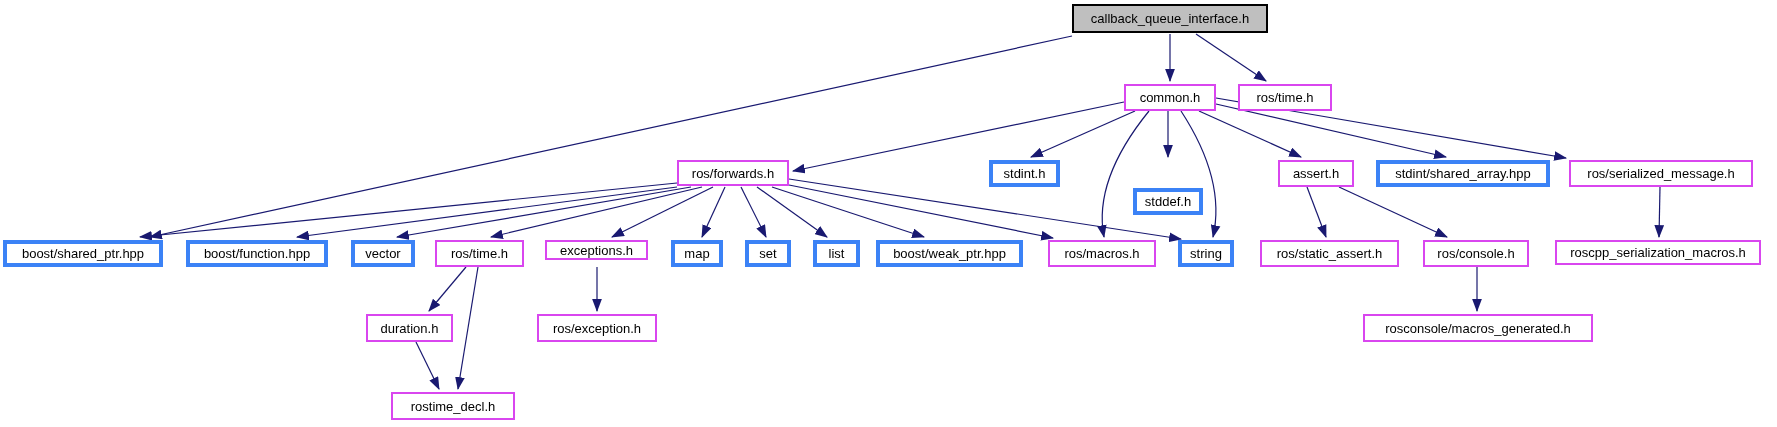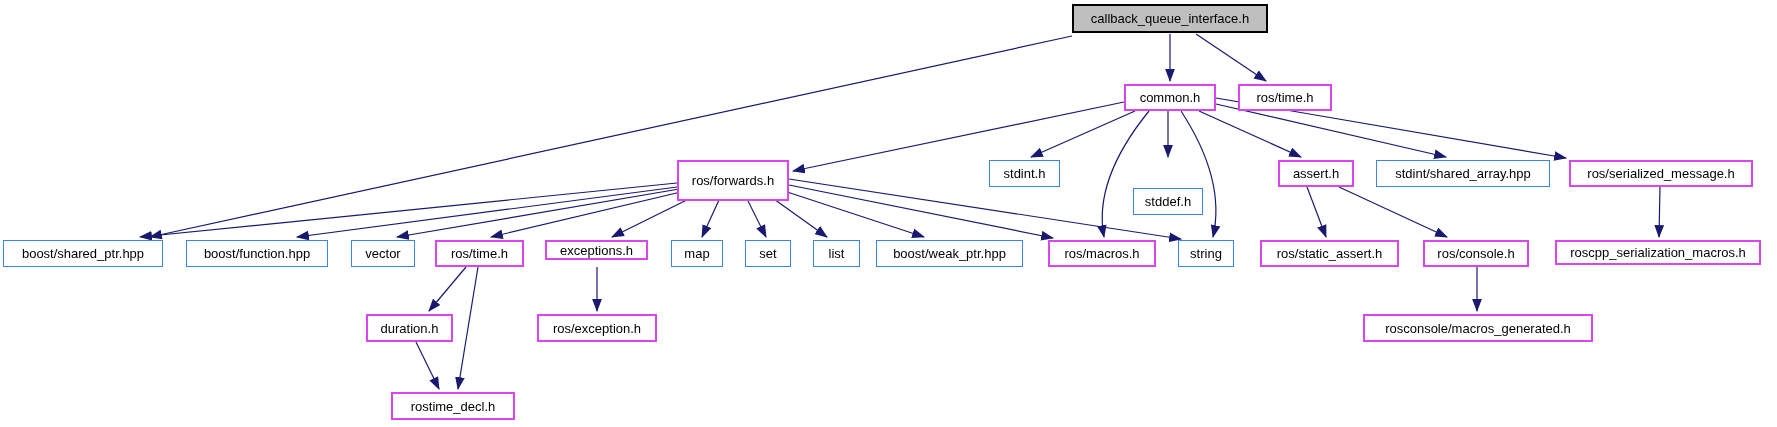--- a/index.html
+++ b/index.html
@@ -17,21 +17,21 @@
     box-sizing:border-box;
     background:#ffffff;
     display:flex;
     align-items:center;
     justify-content:center;
     white-space:nowrap;
     font-size:13px;
     color:#000000;
     padding:0 0;
   }
-  .node.external { border:1px solid #3b82f6; }
+  .node.external { border:4px solid #3b82f6; }
   .node.linked   { border:2px solid #d946ef; }
   .node.root     { border:2px solid #000000; background:#bfbfbf; }
   .edge { fill:none; stroke-width:1.2px; }
 </style>
 </head>
 <body>
 
 <div class="graph-canvas">
   <svg class="edge-layer" width="1777" height="427" viewBox="0 0 1777 427" xmlns="http://www.w3.org/2000/svg">
     <defs>
@@ -75,21 +75,21 @@
   <div id="node-layer">
       <div class="node root" style="left: 1072px; top: 4px; width: 196px; height: 29px;">
         <span>callback_queue_interface.h</span>
       </div>
       <div class="node linked" style="left: 1124px; top: 84px; width: 92px; height: 27px;">
         <span>common.h</span>
       </div>
       <div class="node linked" style="left: 1238px; top: 84px; width: 94px; height: 27px;">
         <span>ros/time.h</span>
       </div>
-      <div class="node linked" style="left: 677px; top: 160px; width: 112px; height: 41px;">
+      <div class="node linked" style="left: 677px; top: 160px; width: 112px; height: 26px;">
         <span>ros/forwards.h</span>
       </div>
       <div class="node external" style="left: 989px; top: 160px; width: 71px; height: 27px;">
         <span>stdint.h</span>
       </div>
       <div class="node external" style="left: 1133px; top: 160px; width: 70px; height: 27px; margin-top: 28px;">
         <span>stddef.h</span>
       </div>
       <div class="node linked" style="left: 1278px; top: 160px; width: 76px; height: 27px;">
         <span>assert.h</span>

